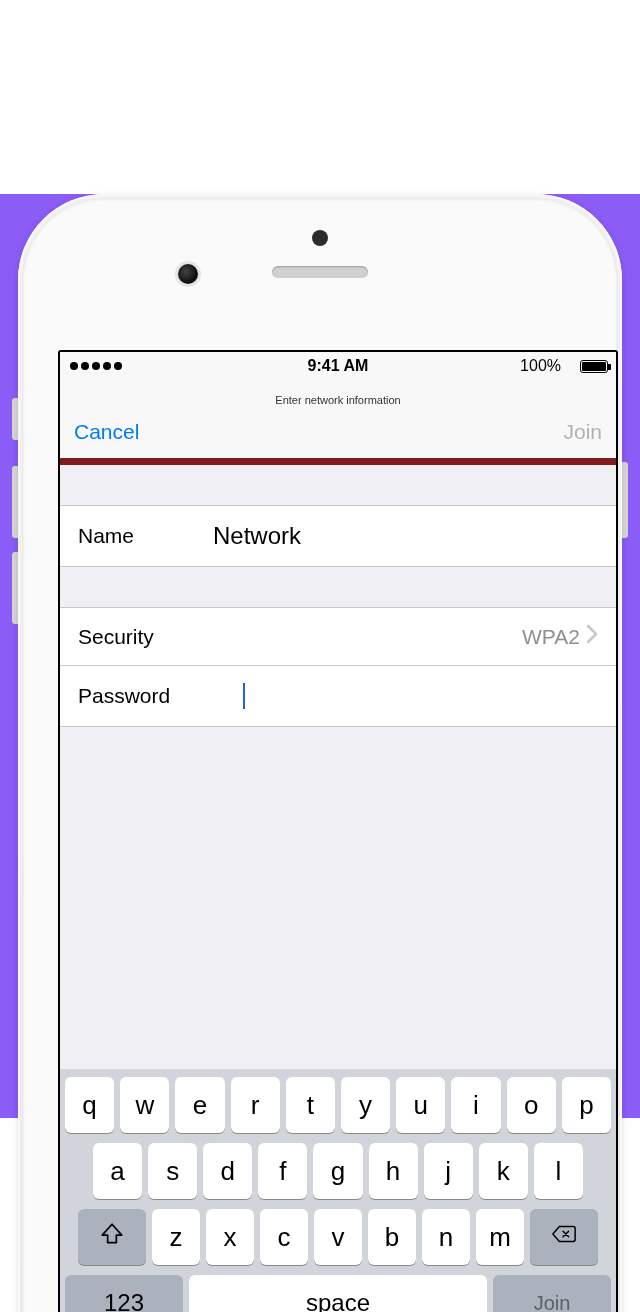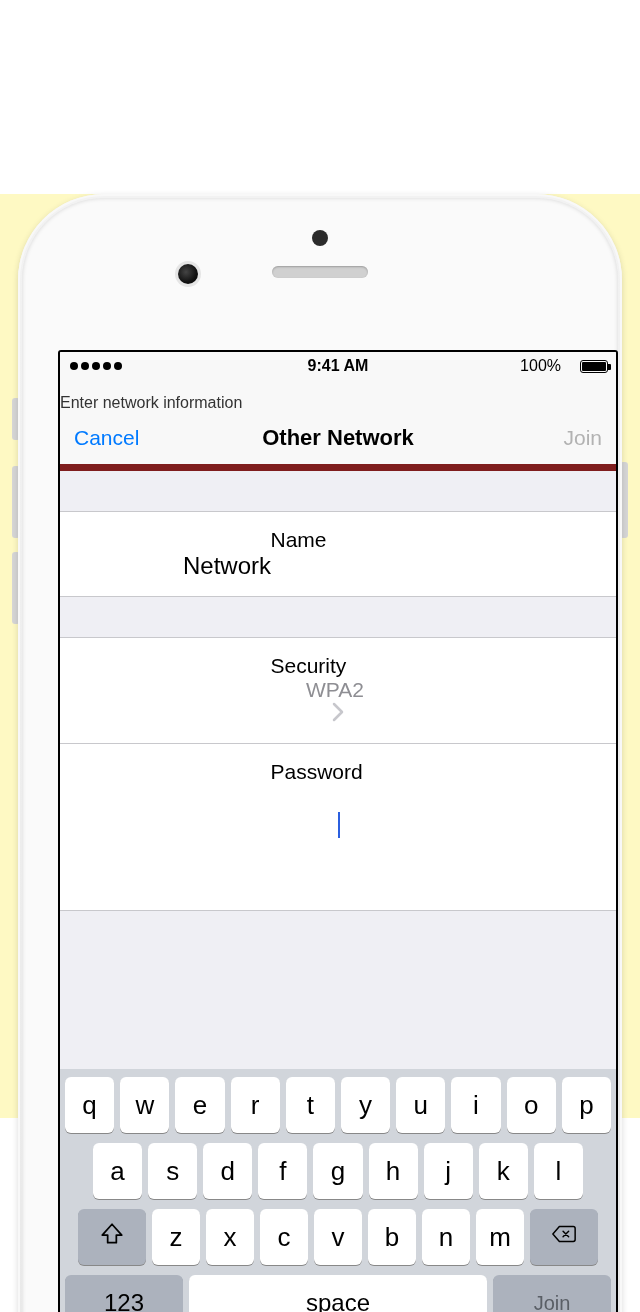--- a/index.html
+++ b/index.html
@@ -6,21 +6,21 @@
   html, body { width: 640px; height: 1312px; background: #fff; }
 
   
   .phone {
     position: absolute;
     left: 50%;
     top: 50%;
     transform: translate(-50%, -50%);
     width: 640px;
     height: 924px;
-    background: #fef9c3;
+    background: #8b5cf6;
   }
   .device {
     position: absolute;
     left: 18px;
     top: 0;
     width: 604px;
     height: 1276px;
     border-radius: 86px;
     background: linear-gradient(180deg,#f2f2f2,#e8e8e8);
     box-shadow: 0 2px 6px rgba(0,0,0,.15), inset 0 0 0 2px #f8f8f8;
@@ -93,21 +93,22 @@
   .sb-right { display:flex; align-items:center; gap:19px; font-weight:400; z-index:1; }
   .battery {
     width:28px; height:13px; border:1.5px solid #000; border-radius:3px; position:relative;
   }
   .battery::after { content:""; position:absolute; right:-4px; top:3px; width:3px; height:6px; background:#000; border-radius:0 1px 1px 0; }
   .battery-fill { position:absolute; left:1px; top:1px; bottom:1px; right:1px; background:#000; border-radius:1px; }
 
   
   .subheader {
     background:#f8f8f8;
-    font-size:16px;
+    text-align:center;
+    font-size:11px;
     color:#333;
     padding:14px 0 2px;
   }
   .navbar {
     background:#f8f8f8;
     display:flex; align-items:center; justify-content:space-between;
     padding:12px 14px 14px;
     border-bottom:7px solid #7f1d1d;
   }
   .nav-cancel { color:#007aff; font-size:21px; }
@@ -116,21 +117,20 @@
 
   
   .group-spacer { height:40px; }
   .row {
     background:#fff;
     display:flex; align-items:center;
     padding:16px 18px;
     font-size:21px;
     border-top:1px solid #c8c8cc;
     border-bottom:1px solid #c8c8cc;
-    flex-direction:column;
   }
   .row + .row { border-top:none;gap:28px; }
   .row .label { width:135px; color:#000; }
   .row .value-input {
     flex:1; border:none; outline:none; font-size:24px; color:#000; background:transparent;
   }
   .row .value-select {
     flex:1; text-align:right; color:#8e8e93; padding-right:6px;
   }
   .chevron { color:#c7c7cc; }
@@ -196,21 +196,20 @@
           <span>100%</span>
           <span class="battery">
               <span class="battery-fill"></span>
             </span>
         </div>
       </div>
 
       <div class="subheader">Enter network information</div>
       <div class="navbar" style="position:relative">
         <span class="nav-cancel">Cancel</span>
-        <span class="nav-title">Other Network</span>
         <span class="nav-join">Join</span>
       </div>
 
       <div class="group-spacer"></div>
       <div class="row">
         <span class="label">Name</span>
         <input class="value-input" value="Network" style="">
       </div>
 
       <div class="group-spacer"></div>

